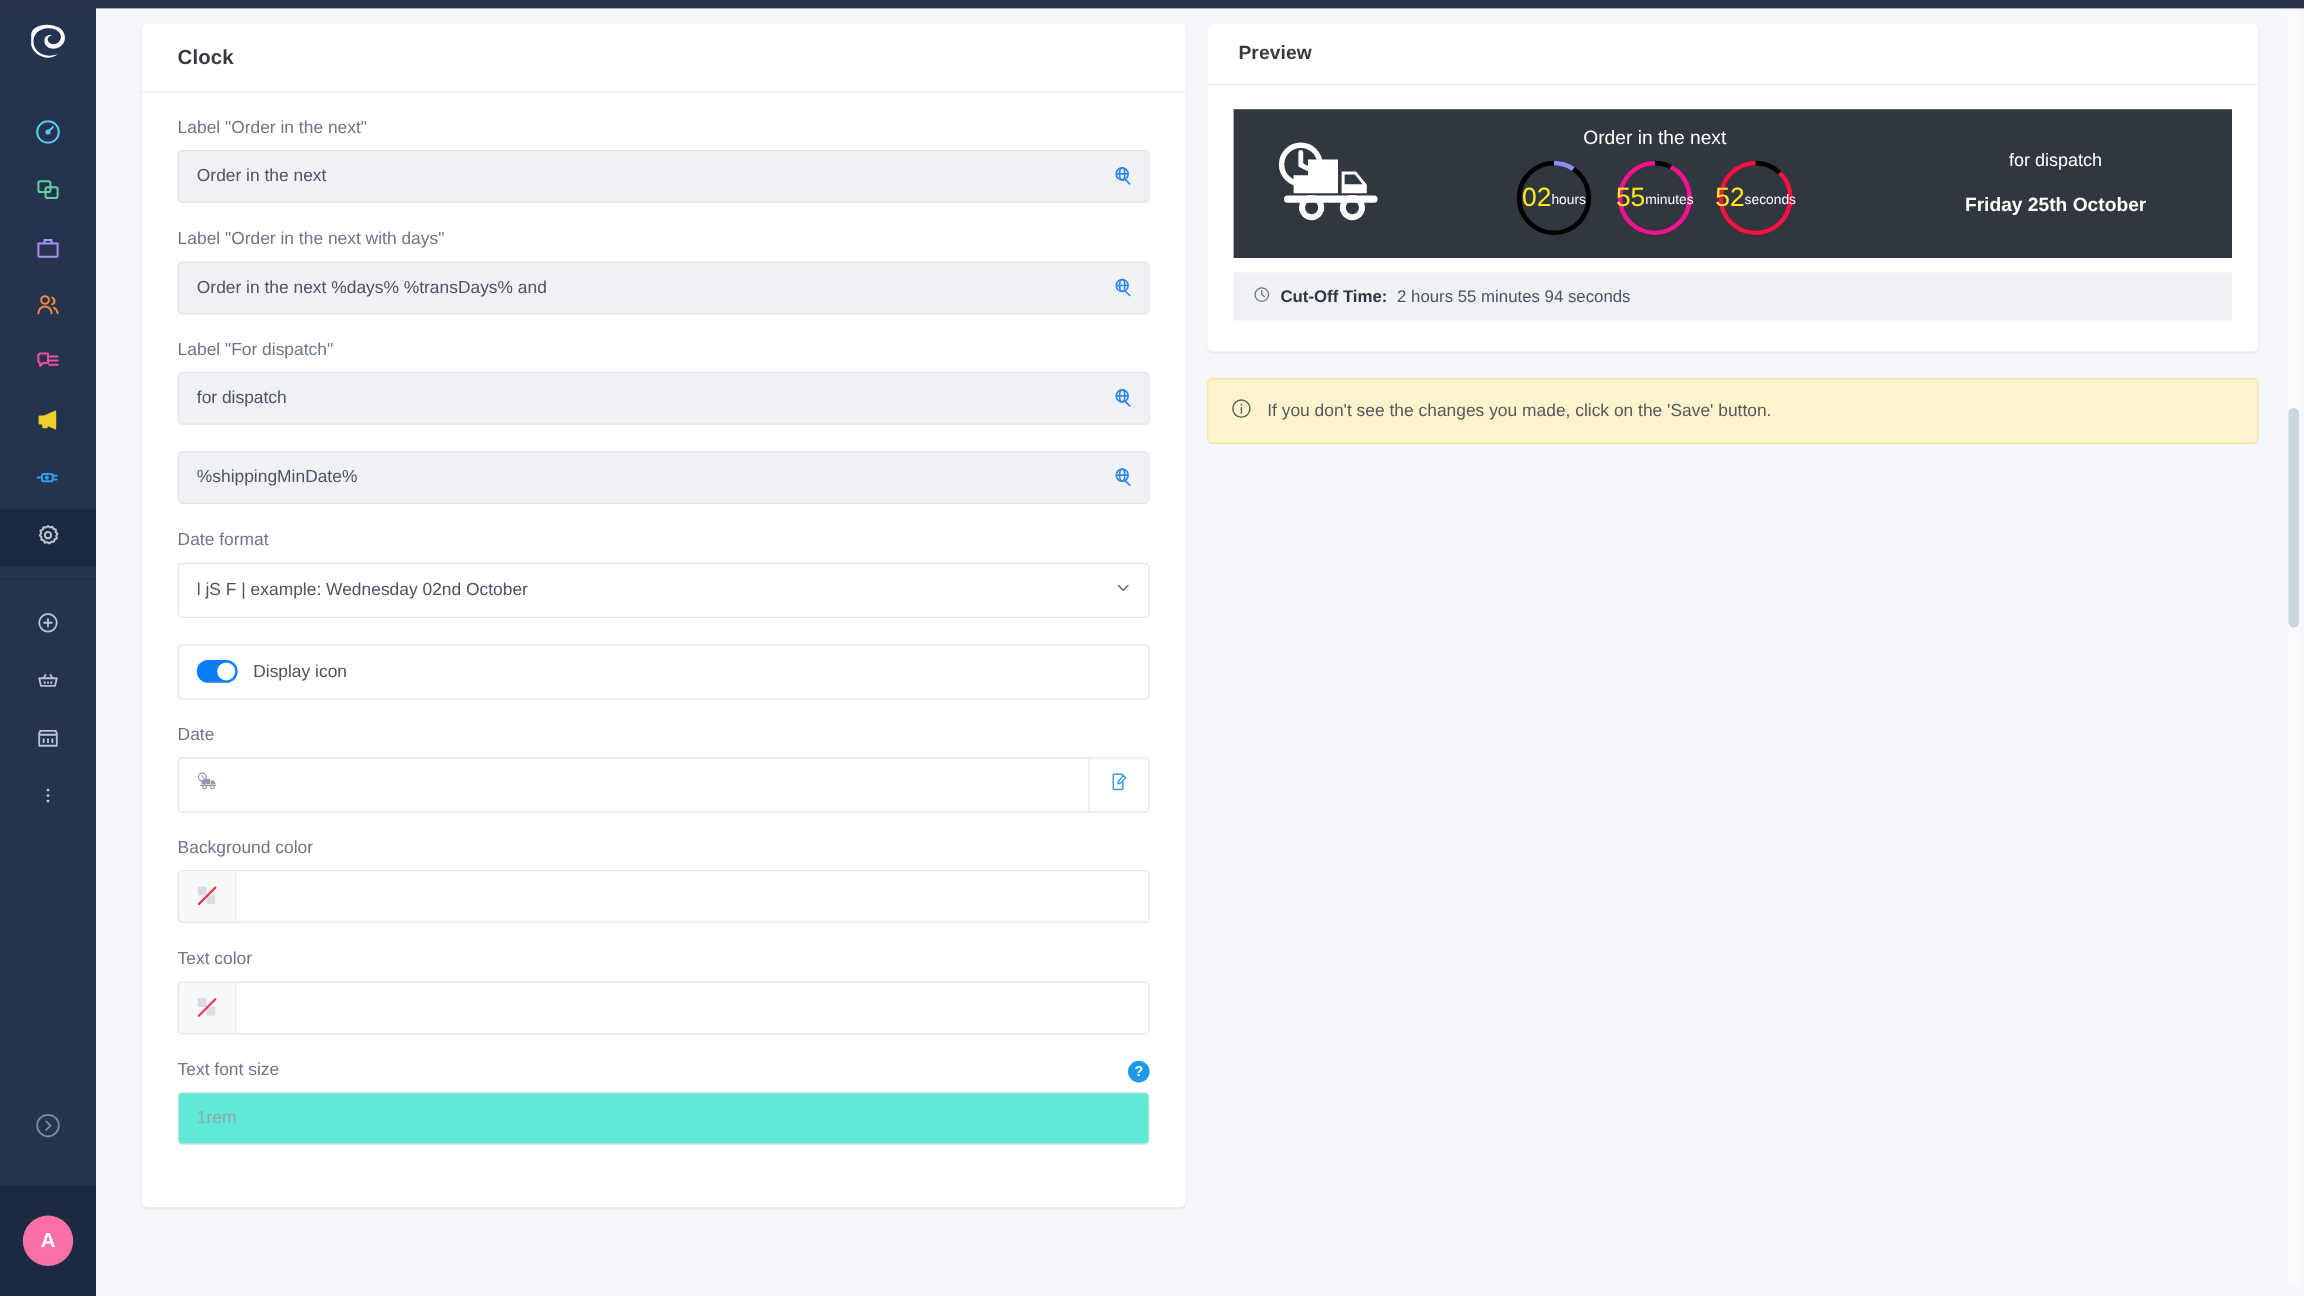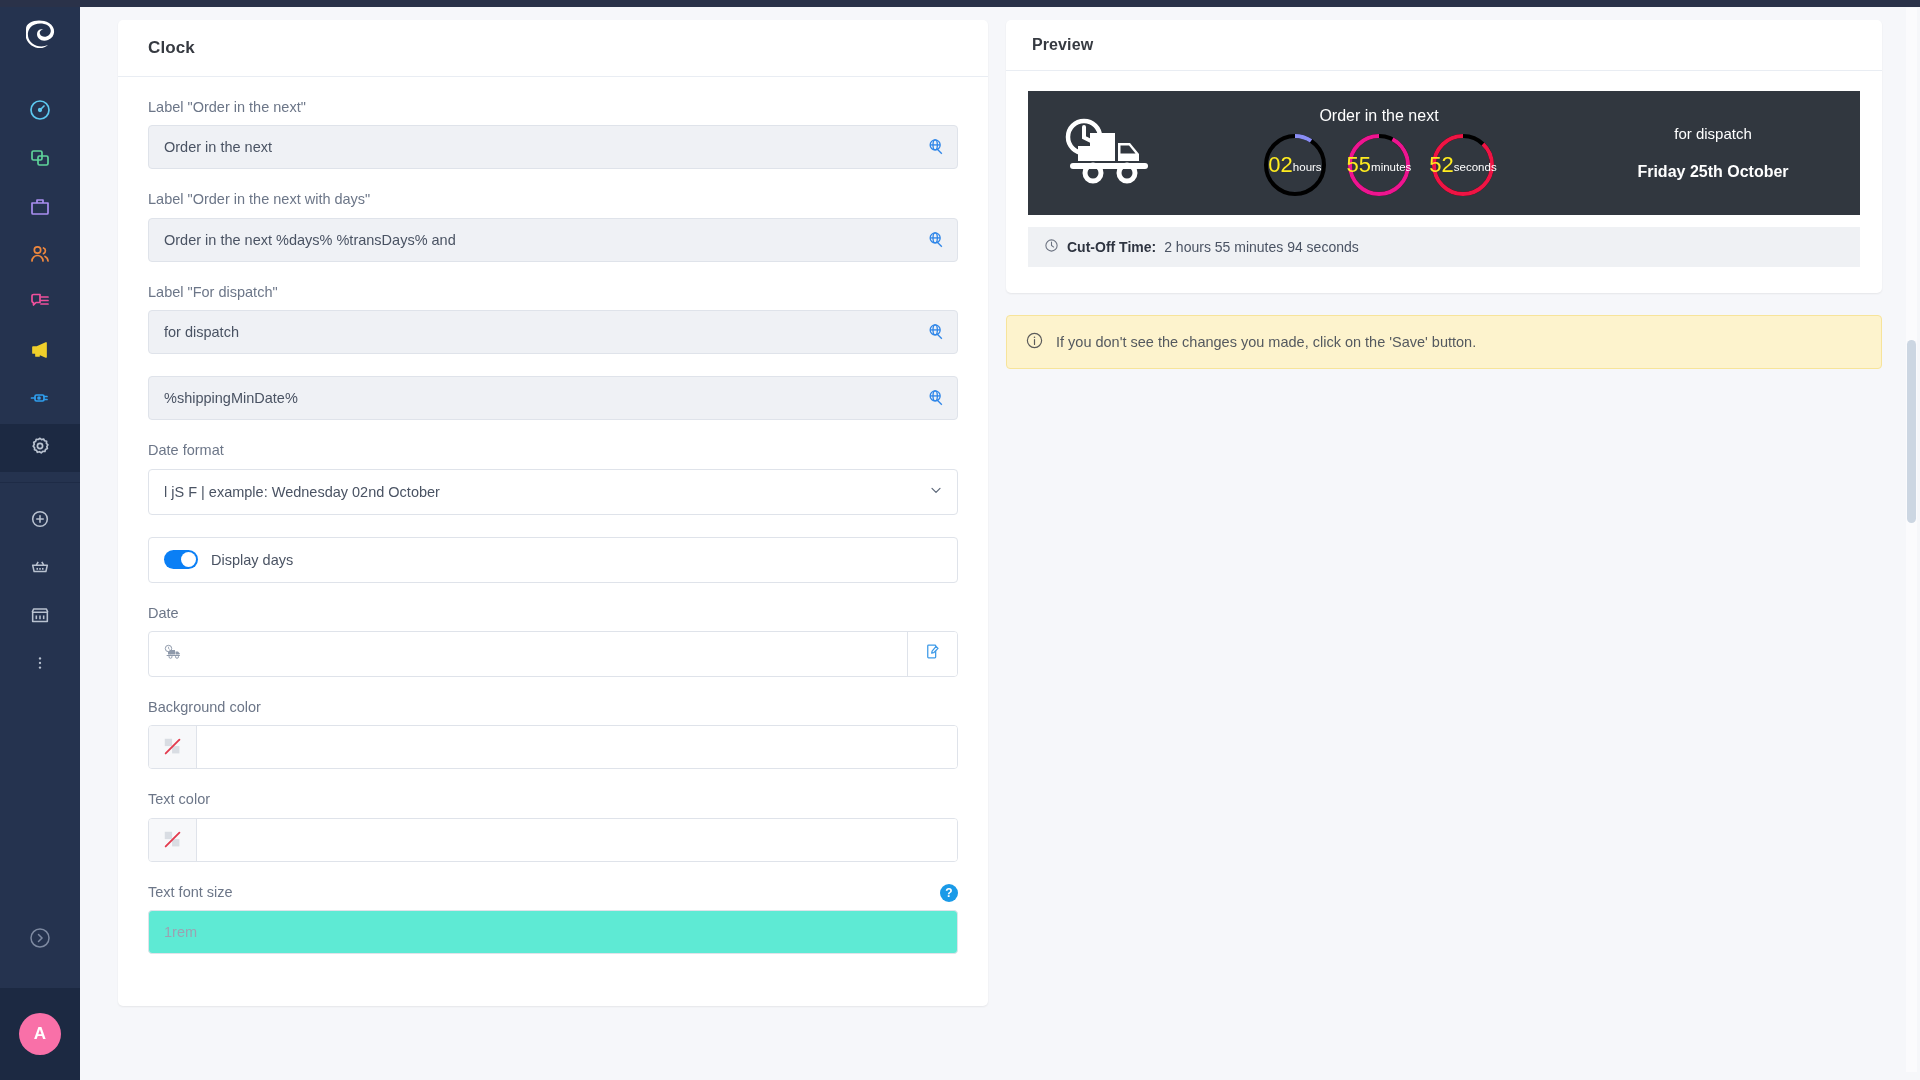--- a/index.html
+++ b/index.html
@@ -432,21 +432,21 @@
                   </svg>
                 </span>
               </div>
             </div>
 
             <div class="field">
               <div class="toggle-box">
                 <div class="switch">
                   <div class="knob"></div>
                 </div>
-                <span class="toggle-label">Display days</span>
+                <span class="toggle-label">Display icon</span>
               </div>
             </div>
 
             <div class="field">
               <label class="field-label">Date</label>
               <div class="icon-field">
                 <div class="preview-cell">
                   <span>
                     <svg width="20" height="16" viewBox="0 0 40 30" fill="#8f9aab">
                       <circle cx="9" cy="8" r="6.4" fill="none" stroke="#8f9aab" stroke-width="2"></circle>

